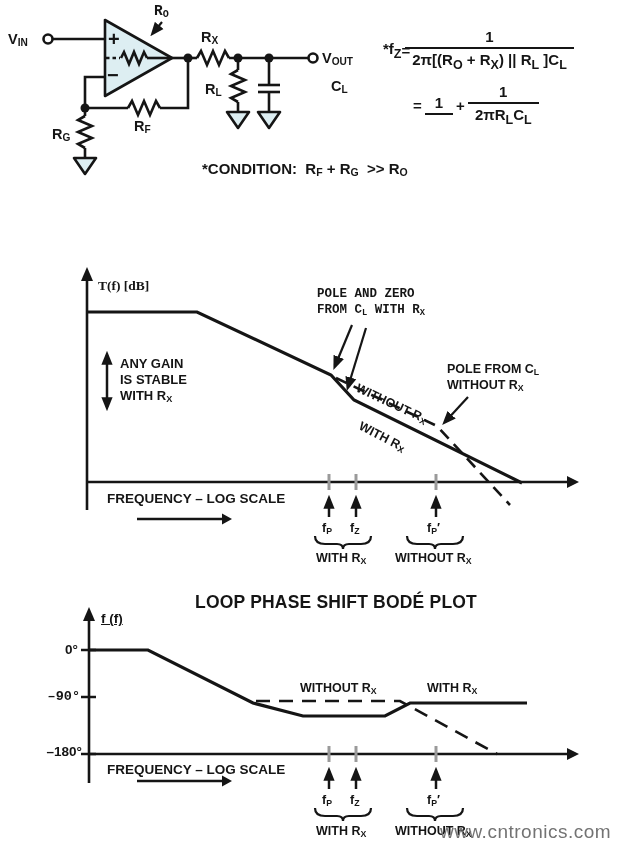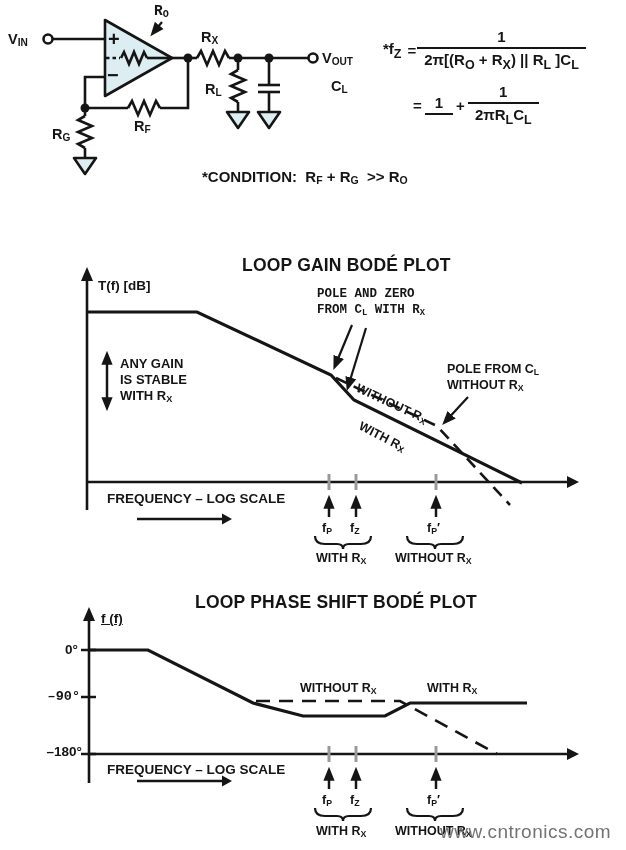--- a/index.html
+++ b/index.html
@@ -6,21 +6,21 @@
   #figure{position:relative;width:626px;height:850px;background:#ffffff;
           font-family:"Liberation Sans",sans-serif;color:#151515;overflow:hidden;}
   svg{position:absolute;left:0;top:0;}
   .lbl{position:absolute;font-weight:bold;color:#151515;white-space:pre;line-height:1.22;}
   .lbl sub{font-size:70%;line-height:0;vertical-align:-0.22em;}
   .rot{transform-origin:0 0;}
   .f14{font-size:14.5px;} .f20{font-size:20px;line-height:1;} .f15{font-size:15px;}
   .f17{font-size:17.5px;letter-spacing:0.2px;} .f13{font-size:13.5px;} .f12{font-size:12.5px;}
   .f13b{font-size:13px;line-height:1.24;}
   .formula{position:absolute;left:383px;top:28px;font-weight:bold;font-size:15px;color:#151515;}
-  .frow{display:flex;align-items:center;gap:6px;}
+  .frow{display:flex;align-items:center;}
   .frow2{margin-top:11px;margin-left:30px;gap:8px;}
   .frac{display:inline-flex;flex-direction:column;align-items:center;}
   .frac .num{display:block;width:100%;text-align:center;border-bottom:2.5px solid #151515;
              padding:0 5px 2px 5px;margin-bottom:2px;}
   .frac .den{display:block;padding:0 2px;}
   .watermark{position:absolute;left:440px;top:821px;font-size:19px;font-weight:normal;
              letter-spacing:0.5px;color:#737373;}
 </style>
 </head>
 <body>
@@ -152,21 +152,21 @@
   <div class="lbl f14" style="left:8px;top:31px;">V<sub>IN</sub></div>
   <div class="lbl f20" style="left:108px;top:29px;">+</div>
   <div class="lbl f20" style="left:107px;top:65px;">−</div>
   <div class="lbl f14" style="left:154px;top:3px;font-family:Liberation Mono, monospace;">R<sub>O</sub></div>
   <div class="lbl f14" style="left:201px;top:29px;">R<sub>X</sub></div>
   <div class="lbl f14" style="left:205px;top:81px;">R<sub>L</sub></div>
   <div class="lbl f14" style="left:284px;top:78px;margin-left:47px;">C<sub>L</sub></div>
   <div class="lbl f14" style="left:322px;top:50px;">V<sub>OUT</sub></div>
   <div class="lbl f14" style="left:134px;top:118px;">R<sub>F</sub></div>
   <div class="lbl f14" style="left:52px;top:126px;">R<sub>G</sub></div>
-  <div class="lbl f15" style="left:202px;top:168px;">*CONDITION:  R<sub>F</sub> + R<sub>G</sub>  &gt;&gt; R<sub>O</sub></div>
+  <div class="lbl f15" style="left:202px;top:160px;">*CONDITION:  R<sub>F</sub> + R<sub>G</sub>  &gt;&gt; R<sub>O</sub></div>
 
   <div class="formula">
     <div class="frow">
       <span>*f<sub>Z</sub></span>
       <span>=</span>
       <span class="frac">
         <span class="num">1</span>
         <span class="den">2π[(R<sub>O</sub> + R<sub>X</sub>) || R<sub>L</sub> ]C<sub>L</sub></span>
       </span>
     </div>
@@ -176,22 +176,21 @@
         <span class="num">1</span>
       </span>
       <span>+</span>
       <span class="frac">
         <span class="num">1</span>
         <span class="den">2πR<sub>L</sub>C<sub>L</sub></span>
       </span>
     </div>
   </div>
 
-  <div class="lbl f17" style="left:242px;top:255px;">LOOP GAIN BODÉ PLOT</div>
-  <div class="lbl f13" style="left:98px;top:278px;">T(f) [dB]</div>
+  <div class="lbl f13" style="left:98px;top:278px;font-family:Liberation Serif, serif;">T(f) [dB]</div>
   <div class="lbl f13b" style="left:120px;top:356px;">ANY GAIN<br>IS STABLE<br>WITH R<sub>X</sub></div>
   <div class="lbl f12" style="left:317px;top:287px;line-height:1.26;font-family:Liberation Mono, monospace;">POLE AND ZERO<br>FROM C<sub>L</sub> WITH R<sub>X</sub></div>
   <div class="lbl f12" style="left:447px;top:361px;line-height:1.3;">POLE FROM C<sub>L</sub><br>WITHOUT R<sub>X</sub></div>
   <div class="lbl f12 rot" style="left:360px;top:381px;transform:rotate(25deg);">WITHOUT R<sub>X</sub></div>
   <div class="lbl f12 rot" style="left:363px;top:419px;transform:rotate(27deg);">WITH R<sub>X</sub></div>
   <div class="lbl f13" style="left:107px;top:491px;">FREQUENCY – LOG SCALE</div>
   <div class="lbl f12" style="left:322px;top:521px;">f<sub>P</sub></div>
   <div class="lbl f12" style="left:350px;top:521px;">f<sub>Z</sub></div>
   <div class="lbl f12" style="left:427px;top:521px;">f<sub>P</sub>′</div>
   <div class="lbl f12" style="left:316px;top:551px;">WITH R<sub>X</sub></div>

